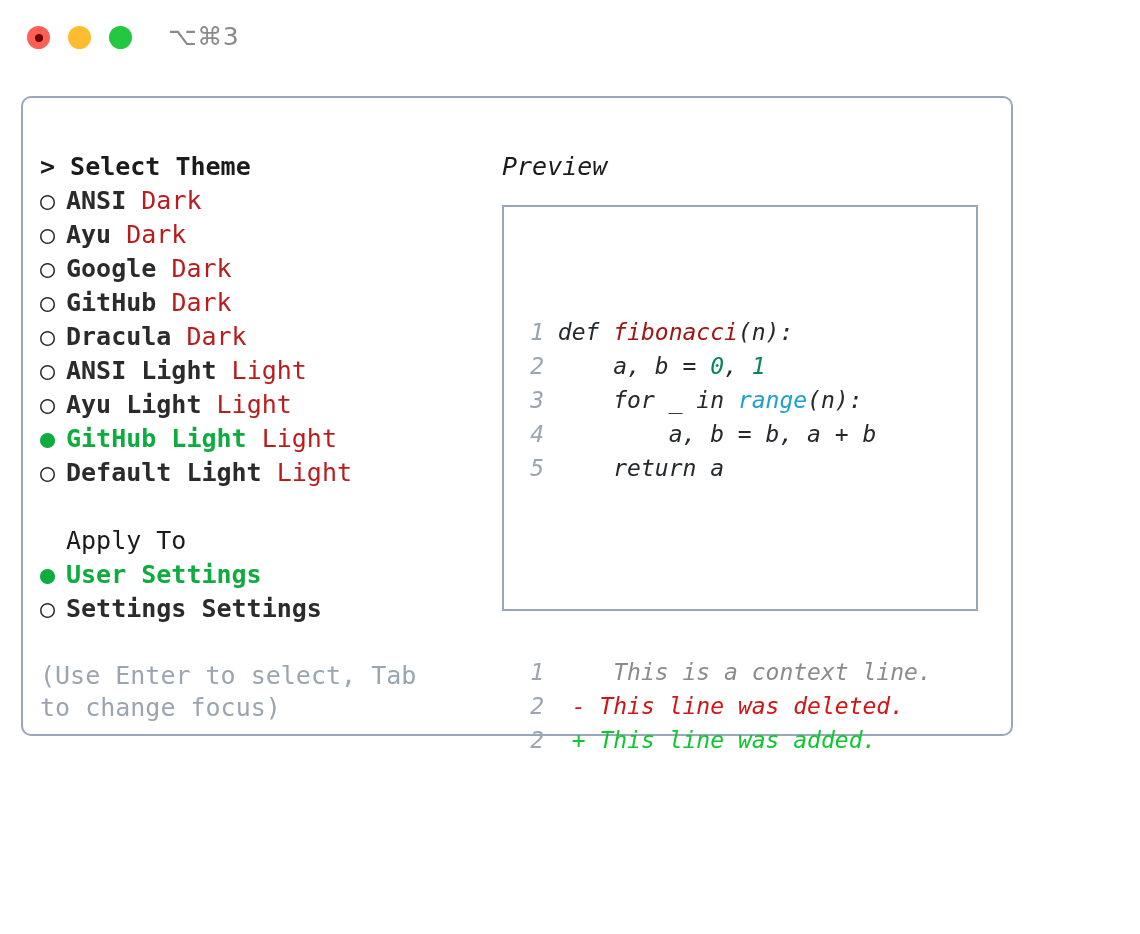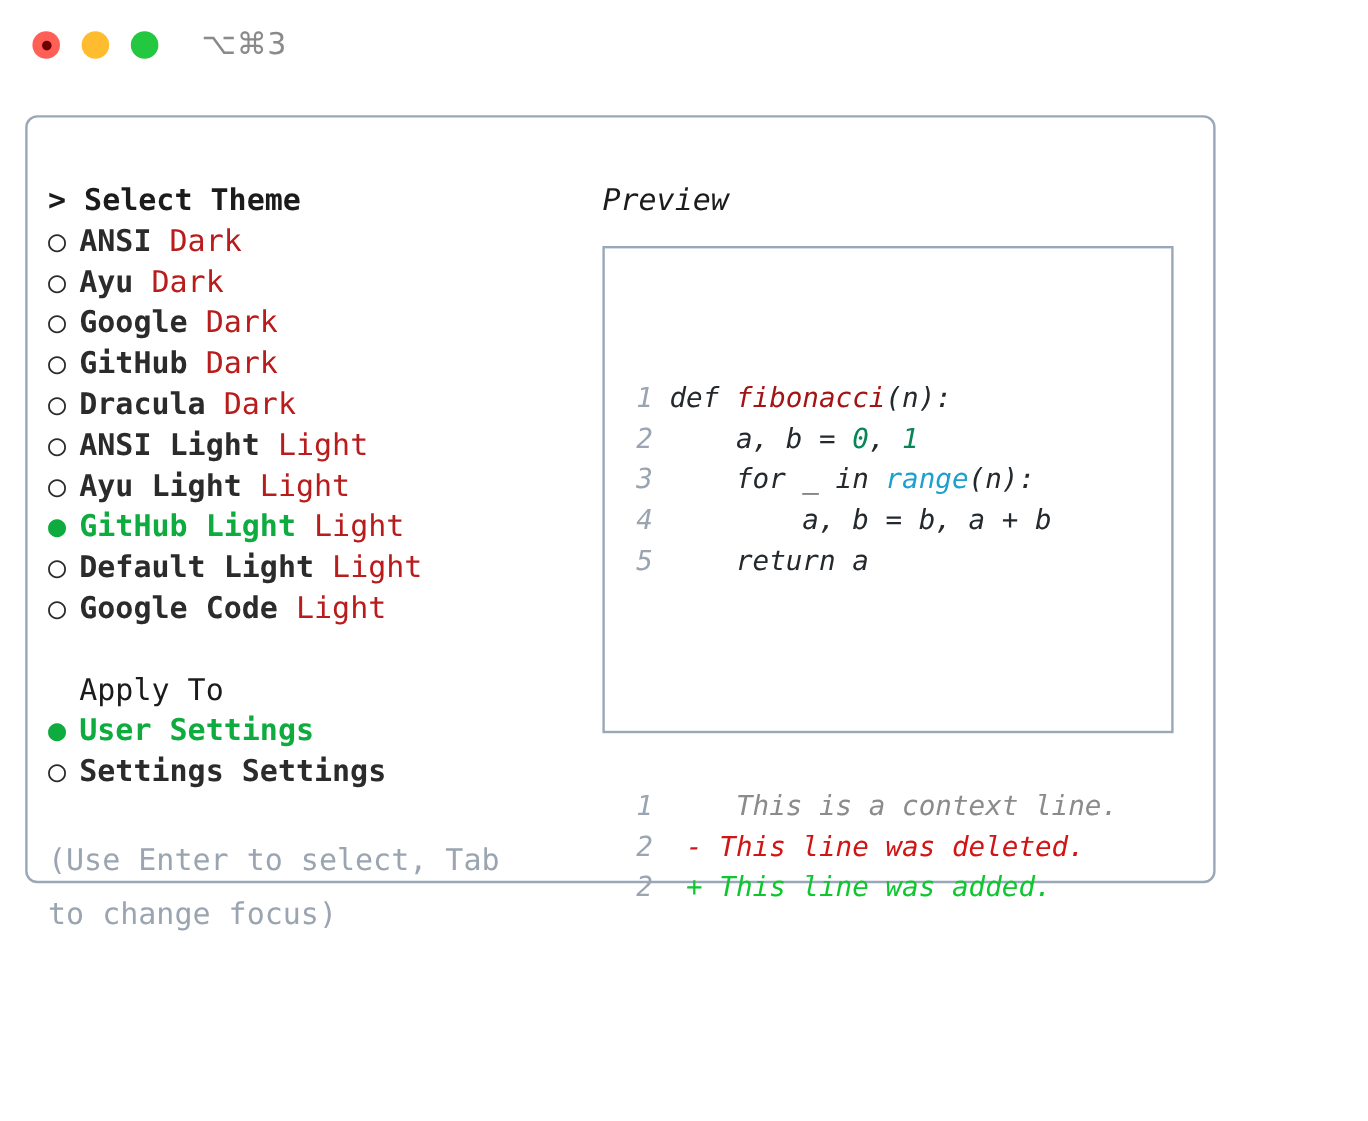--- a/index.html
+++ b/index.html
@@ -124,21 +124,21 @@
   .bullet.on { color: #0eab3f; }
   .opt-label { color: #2b2b2b; font-weight: bold; }
   .opt-row.selected .opt-label { color: #0eab3f; }
   .opt-tag { color: #b91c1c; }
 
   .spacer-row { height: 34px; }
 
   .hint {
     margin-top: 34px;
     font-size: 25px;
-    line-height: 45px;
+    line-height: 32px;
     color: #9aa5b1;
     width: 420px;
     white-space: pre-wrap;
   }
 
   
   .right-col {
     position: absolute;
     left: 479px;
     top: 52px;
@@ -211,21 +211,20 @@
         <div id="theme-list">
             <div class="opt-row"><span class="bullet">○</span><span class="opt-label">ANSI</span> <span class="opt-tag">Dark</span></div>
             <div class="opt-row"><span class="bullet">○</span><span class="opt-label">Ayu</span> <span class="opt-tag">Dark</span></div>
             <div class="opt-row"><span class="bullet">○</span><span class="opt-label">Google</span> <span class="opt-tag">Dark</span></div>
             <div class="opt-row"><span class="bullet">○</span><span class="opt-label">GitHub</span> <span class="opt-tag">Dark</span></div>
             <div class="opt-row"><span class="bullet">○</span><span class="opt-label">Dracula</span> <span class="opt-tag">Dark</span></div>
             <div class="opt-row"><span class="bullet">○</span><span class="opt-label">ANSI Light</span> <span class="opt-tag">Light</span></div>
             <div class="opt-row"><span class="bullet">○</span><span class="opt-label">Ayu Light</span> <span class="opt-tag">Light</span></div>
             <div class="opt-row selected"><span class="bullet on">●</span><span class="opt-label">GitHub Light</span> <span class="opt-tag">Light</span></div>
             <div class="opt-row"><span class="bullet">○</span><span class="opt-label">Default Light</span> <span class="opt-tag">Light</span></div>
-            <div class="opt-row"><span class="bullet">○</span><span class="opt-label">Google Code</span> <span class="opt-tag">Light</span></div>
           </div>
 
         <div class="spacer-row"></div>
 
         <div class="heading" style="padding-left:26px;">Apply To</div>
 
         <div id="apply-list">
             <div class="opt-row selected"><span class="bullet on">●</span><span class="opt-label">User Settings</span></div>
             <div class="opt-row"><span class="bullet">○</span><span class="opt-label">Settings Settings</span></div>
           </div>

